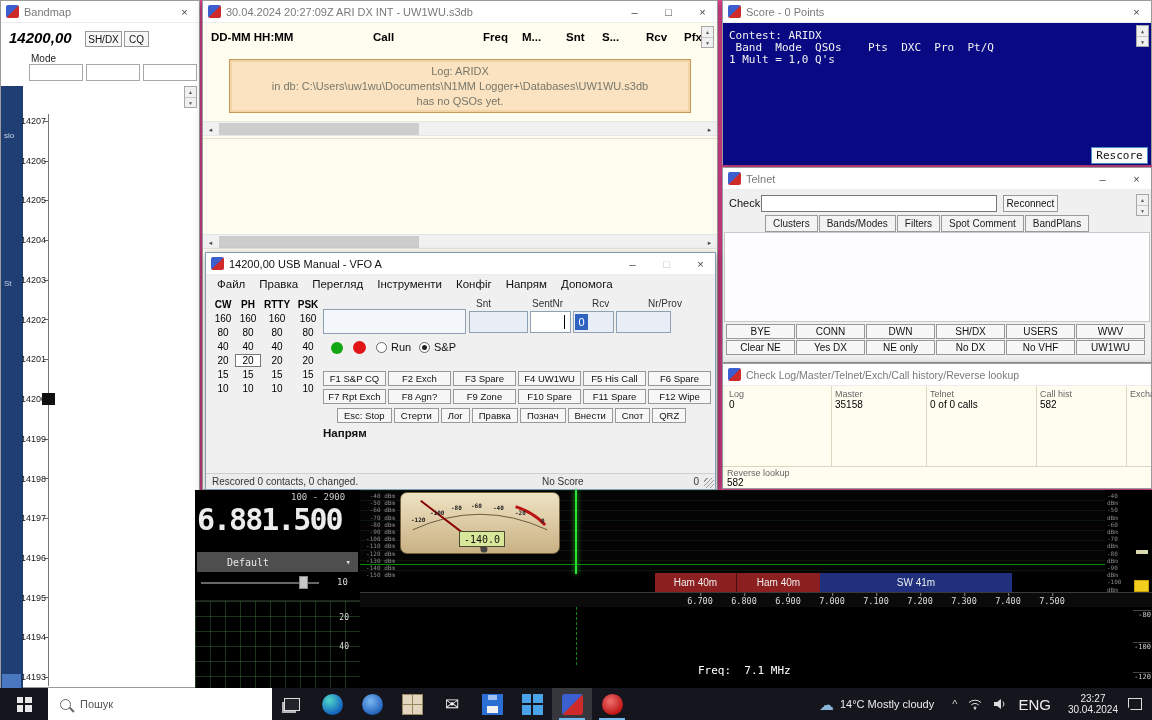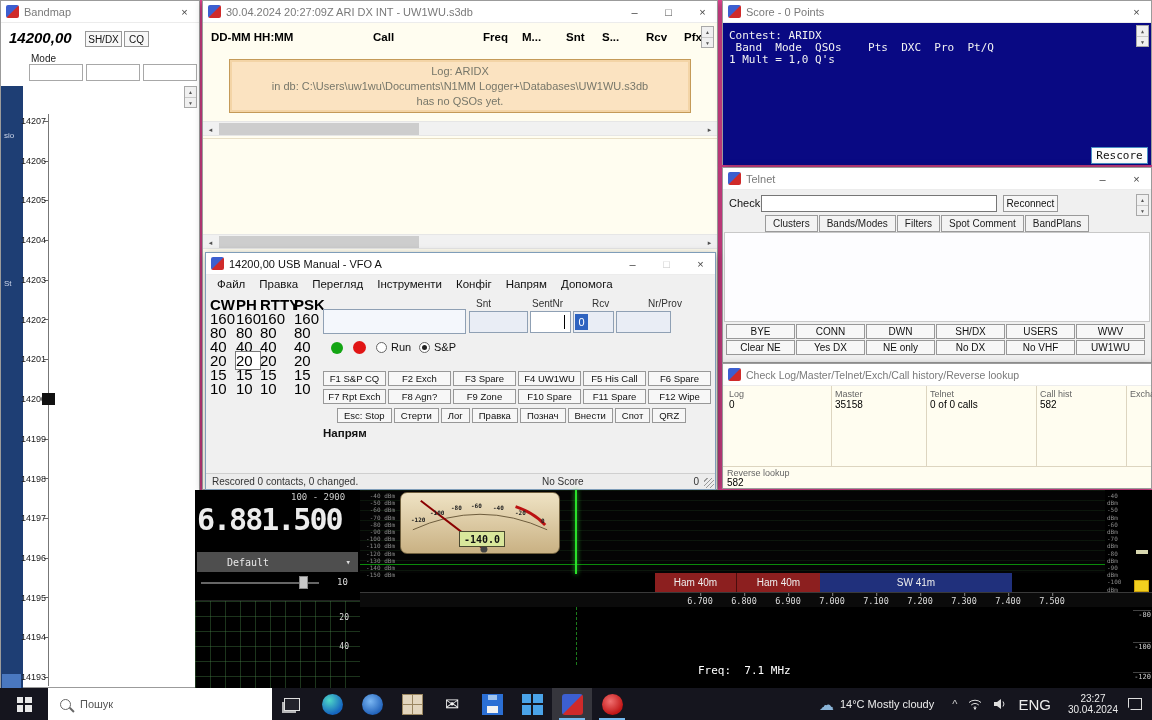--- a/index.html
+++ b/index.html
@@ -58,21 +58,21 @@
 
 #checkwin{left:722px;top:363px;width:430px;height:126px;background:#fffdf0}
 .ck-lab{position:absolute;top:25px;font-size:9px;color:#666}
 .ck-val{position:absolute;top:35px;font-size:10px;color:#000}
 .ck-div{position:absolute;top:22px;width:1px;height:80px;background:#ddd5c0}
 .ck-hr{position:absolute;left:0;top:102px;width:428px;height:1px;background:#ddd5c0}
 
 #entrywin{left:205px;top:252px;width:511px;height:238px;border-color:#7f9db9}
 .menu{position:absolute;left:0;top:23px;width:509px;height:18px;display:flex;padding-left:4px;background:#f0f0f0}
 .mi{padding:2px 7px;font-size:11.5px;color:#111}
-.bgrid{position:absolute;left:4px;top:44px;display:grid;grid-template-columns:26px 24px 34px 28px;grid-auto-rows:14px;font-size:15px;color:#000;align-items:center}
+.bgrid{position:absolute;left:4px;top:44px;display:grid;grid-template-columns:26px 24px 34px 28px;grid-auto-rows:14px;font-size:10px;text-align:center;color:#000;align-items:center}
 .bh{font-weight:bold}
 .bc.sel{outline:1px solid #777;background:#fff}
 .flab{position:absolute;top:45px;font-size:10px;color:#333}
 .ffield{position:absolute;top:58px;height:22px;border:1px solid #8fa0b4;background:#e9edf5}
 .callf{position:absolute;left:117px;top:56px;width:143px;height:25px;border:1px solid #8fa0b4;background:#f4f7fc}
 .sentnr{background:#fff}
 .sentnr::after{content:"";position:absolute;right:5px;top:3px;width:1px;height:14px;background:#000}
 .sel0{position:absolute;left:1px;top:2px;width:13px;height:16px;background:#2e63c0;color:#fff;font-size:11px;display:flex;align-items:center;justify-content:center}
 .led{position:absolute;border-radius:50%}
 .rad{position:absolute;width:11px;height:11px;border:1px solid #666;border-radius:50%;background:#fff}
@@ -96,21 +96,21 @@
 .sdr-sval{position:absolute;left:142px;top:87px;font-size:9px;color:#ddd}
 .gridchart{position:absolute;left:0;top:110px;width:165px;height:88px;border-top:1px solid #222;background-image:repeating-linear-gradient(to right,rgba(70,130,70,.4) 0 1px,transparent 1px 15px),repeating-linear-gradient(to bottom,rgba(70,130,70,.4) 0 1px,transparent 1px 15px)}
 .gc-lbl{position:absolute;left:134px;width:20px;text-align:right;font-size:8px;color:#ddd}
 .spectrum{position:absolute;left:165px;top:0;width:745px;height:83px;background:#040404;background-image:repeating-linear-gradient(to bottom,rgba(40,90,40,.22) 0 1px,transparent 1px 10px)}
 .base{position:absolute;left:0;top:74px;width:100%;height:1px;background:#0a8a0a}
 .dbcol{position:absolute;top:2px;font-size:6px;line-height:7.2px;color:#8a8a8a}
 .dbcol span{display:block}
 .meter{position:absolute;left:205px;top:2px;width:160px;height:62px;background:linear-gradient(#efe3c4,#c9b183);border:1px solid #70603e;border-radius:7px}
 .meter svg{position:absolute;left:0;top:0;width:100%;height:100%}
 .mlab{position:absolute;font-size:6px;color:#222;font-weight:bold}
-.mval{position:absolute;left:58px;top:38px;width:46px;height:16px;background:#d9e79b;border:1px solid #4a4a30;display:flex;align-items:center;justify-content:center;font-size:10px;font-weight:bold;color:#111;z-index:2}
+.mval{position:absolute;left:58px;top:38px;width:46px;height:16px;background:#d9e79b;border:1px solid #4a4a30;display:flex;align-items:center;justify-content:center;font-size:10px;font-weight:normal;color:#111;z-index:2}
 .gline{position:absolute;left:380px;top:0;width:2px;height:84px;background:#2ae02a;box-shadow:0 0 5px #2ae02a}
 .bandbar{position:absolute;left:165px;top:83px;width:745px;height:19px}
 .bblock{position:absolute;top:0;height:19px;display:flex;align-items:center;justify-content:center;color:#eee;font-size:10px;font-family:"Liberation Sans",sans-serif}
 .fscale{position:absolute;left:165px;top:102px;width:792px;height:15px;background:#0b0b0b;border-top:1px solid #3a3a3a}
 .ftick{position:absolute;top:3px;transform:translateX(-50%);font-size:8.5px;color:#ddd}
 .ftick::before{content:"";position:absolute;left:50%;top:-3px;width:1px;height:3px;background:#888}
 .lower{position:absolute;left:165px;top:117px;width:792px;height:81px;background:#000}
 .dash{position:absolute;left:216px;top:0;width:0;height:58px;border-left:1px dashed #1b7b1b}
 .freadout{position:absolute;left:338px;top:57px;font-size:11px;color:#fff;white-space:pre}
 .rightcol{position:absolute;left:938px;top:60px;width:19px;height:138px}

